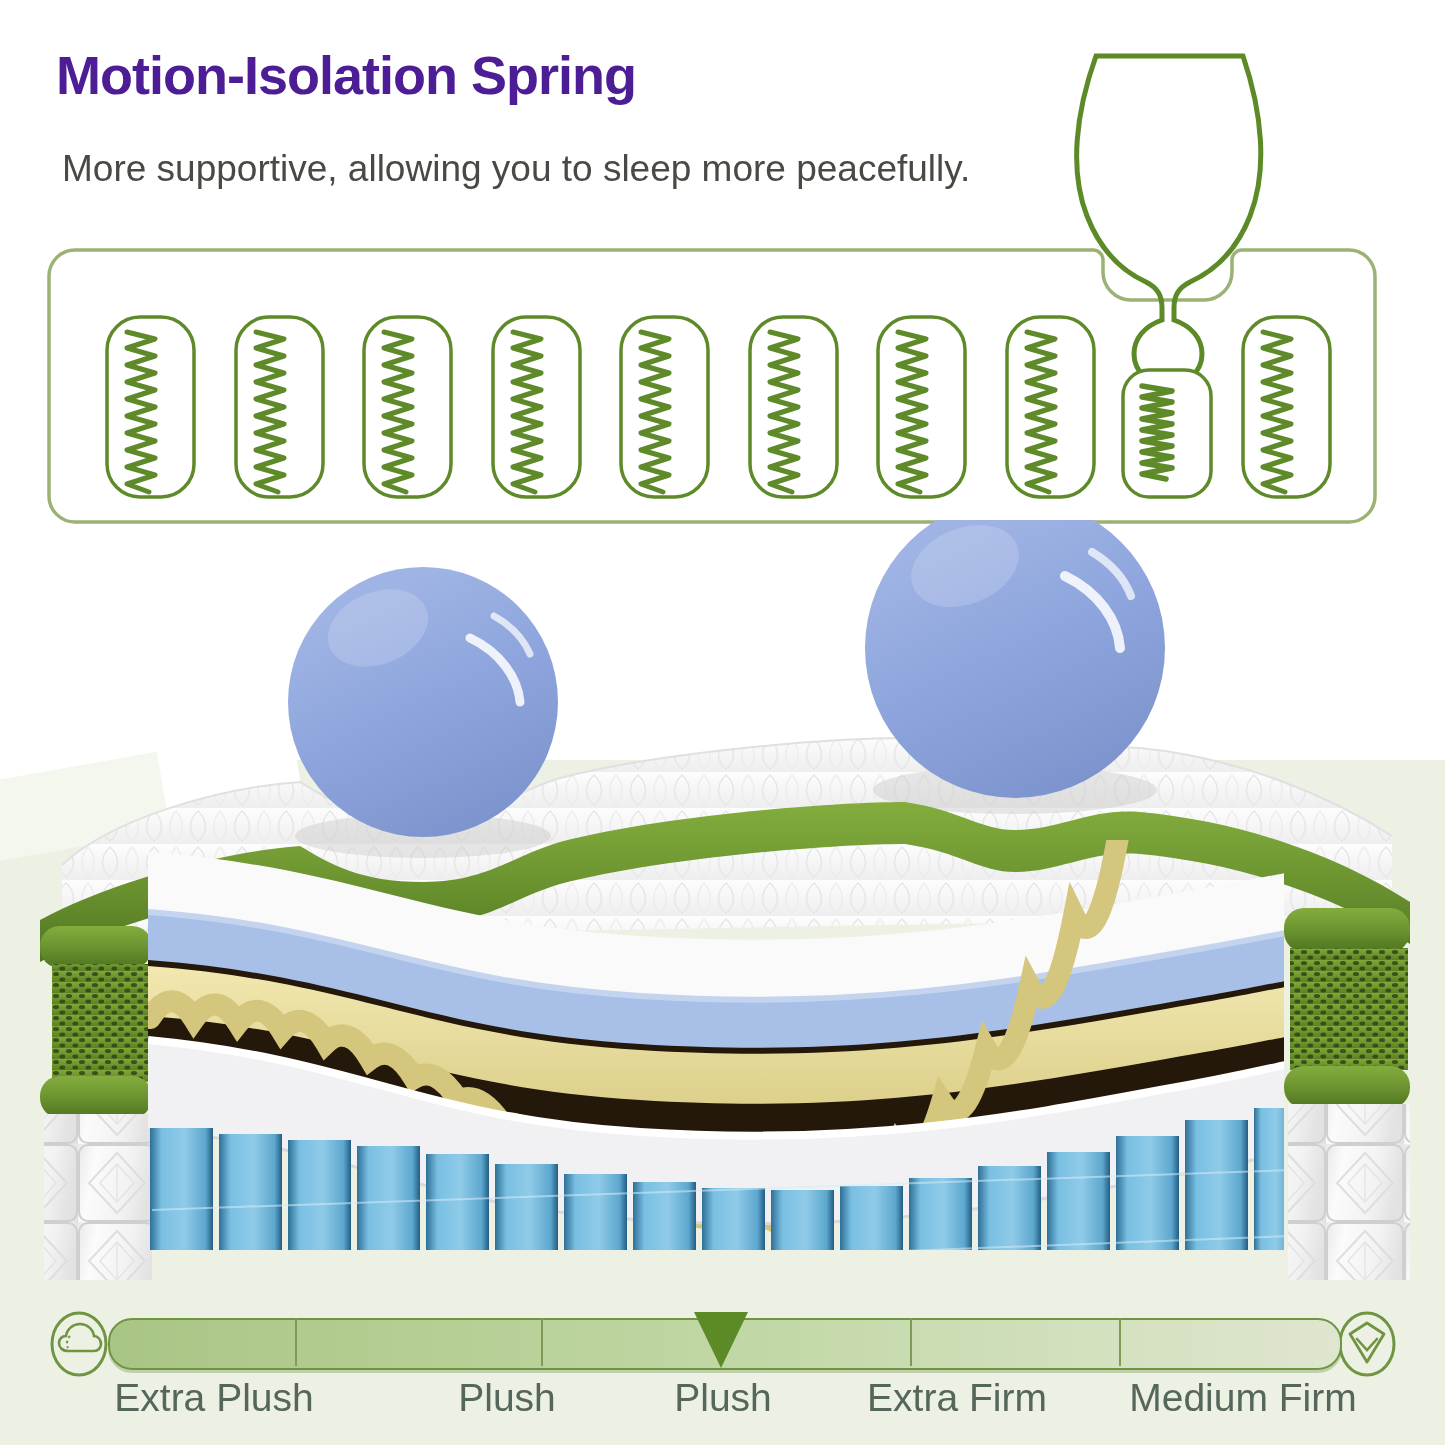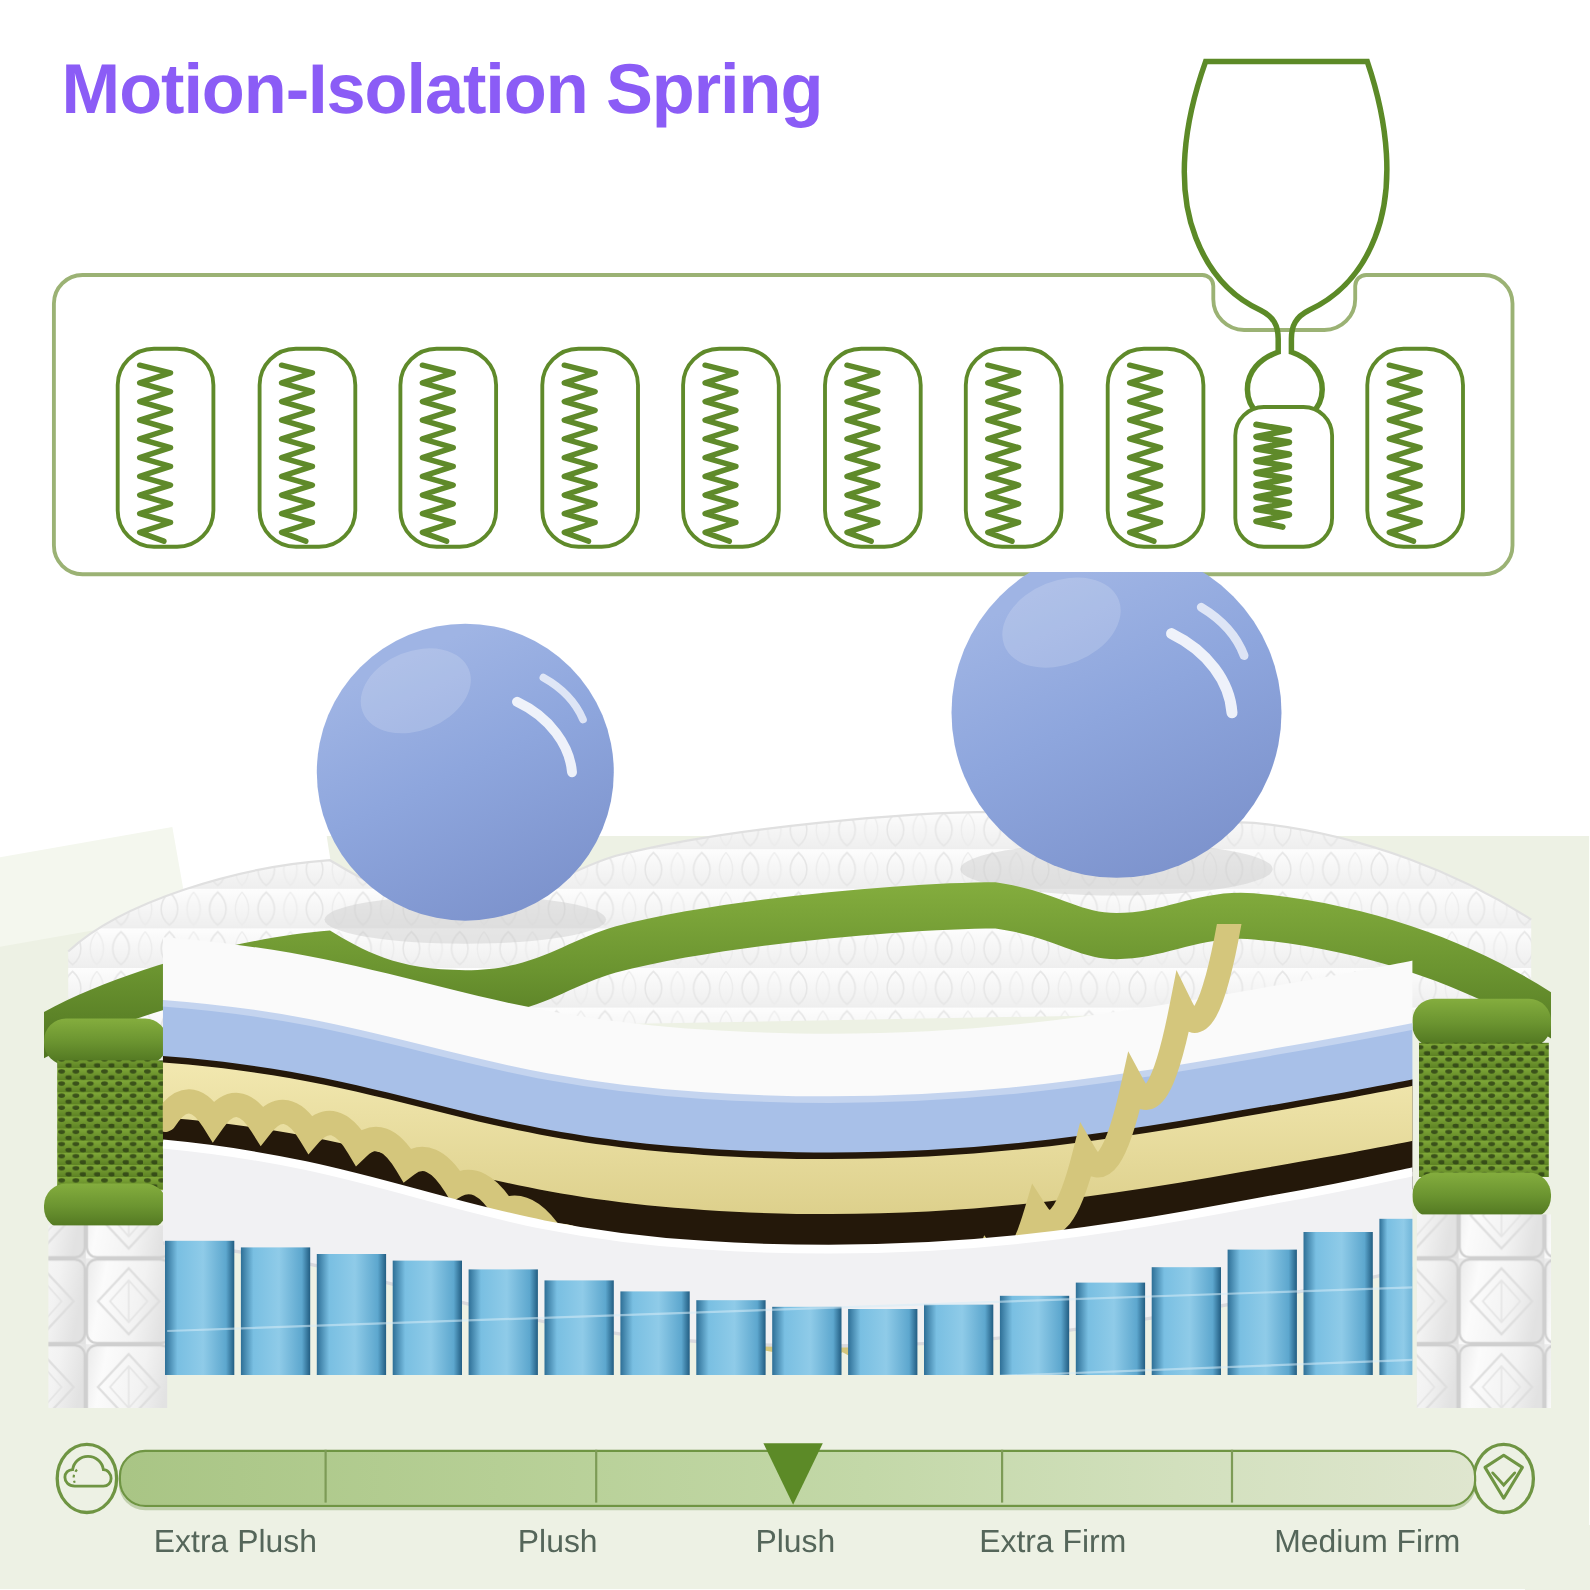--- a/index.html
+++ b/index.html
@@ -7,55 +7,56 @@
   #page{position:relative;width:1445px;height:1445px;overflow:hidden;background:#ffffff;}
 
   
   .bg-lower{position:absolute;left:0;top:760px;width:1445px;height:685px;background:#edf1e4;}
   .bg-diag{position:absolute;left:-40px;top:742px;width:330px;height:120px;background:#ffffff;
            transform:rotate(-9deg);transform-origin:left top;}
   .bg-diag2{position:absolute;left:-60px;top:790px;width:220px;height:80px;background:#f4f7ee;
             transform:rotate(-10deg);transform-origin:left top;}
 
   
-  .title{position:absolute;left:56px;top:44px;font-size:64px;font-weight:bold;color:#8b5cf6;
+  .title{position:absolute;left:56px;top:44px;font-size:54px;font-weight:bold;color:#4c1d95;
          letter-spacing:-1px;white-space:nowrap;}
   .subtitle{position:absolute;left:62px;top:148px;font-size:37px;color:#4a4a45;white-space:nowrap;}
 
   
   .spring-svg{position:absolute;left:0px;top:20px;}
 
   
   .mattress{position:absolute;left:0;top:520px;width:1445px;height:760px;}
   .m-svg{position:absolute;left:0;top:0;}
 
   
   .scale-wrap{position:absolute;left:0;top:1290px;width:1445px;height:130px;}
   .scale-bar{position:absolute;left:108px;top:28px;width:1230px;height:48px;border-radius:24px;
              border:2px solid #6f9543;
              background:linear-gradient(90deg,#a9c585 0%,#b6cf95 28%,#c3d8a8 55%,#d2e0bd 78%,#dfe6cf 100%);
              box-shadow:0 3px 0 rgba(110,145,70,.35);}
   .tick{position:absolute;top:30px;width:2px;height:44px;background:#7d9b56;}
   .pointer{position:absolute;top:26px;width:0;height:0;
            border-left:27px solid transparent;border-right:27px solid transparent;
            border-bottom:56px solid #5c8a27;transform:scaleY(-1);transform-origin:center top;}
-  .scale-label{position:absolute;top:96px;font-size:29px;color:#55665a;white-space:nowrap;
+  .scale-label{position:absolute;top:86px;font-size:39px;color:#55665a;white-space:nowrap;
                transform:translateX(-50%);}
   .endcap{position:absolute;top:20px;width:62px;height:68px;}
 </style>
 </head>
 <body>
 
 <div id="page">
 
   <div class="bg-lower"></div>
   <div class="bg-diag"></div>
   <div class="bg-diag2"></div>
 
   <div class="title">Motion-Isolation Spring</div>
+  <div class="subtitle">More supportive, allowing you to sleep more peacefully.</div>
 
   <svg class="spring-svg" width="1445" height="520">
     <defs>
 
       <g id="coil">
         <path d="M0,0 L28,7 L0,16 L28,24 L0,33 L28,41 L0,50 L28,58 L0,67 L28,75
                  L0,84 L28,92 L0,101 L28,109 L0,118 L28,126 L0,135 L28,143 L0,152 L22,160" fill="none" stroke="#5f8a2a" stroke-width="5" stroke-linecap="round" stroke-linejoin="round"></path>
       </g>
 
       <g id="coil-c">

